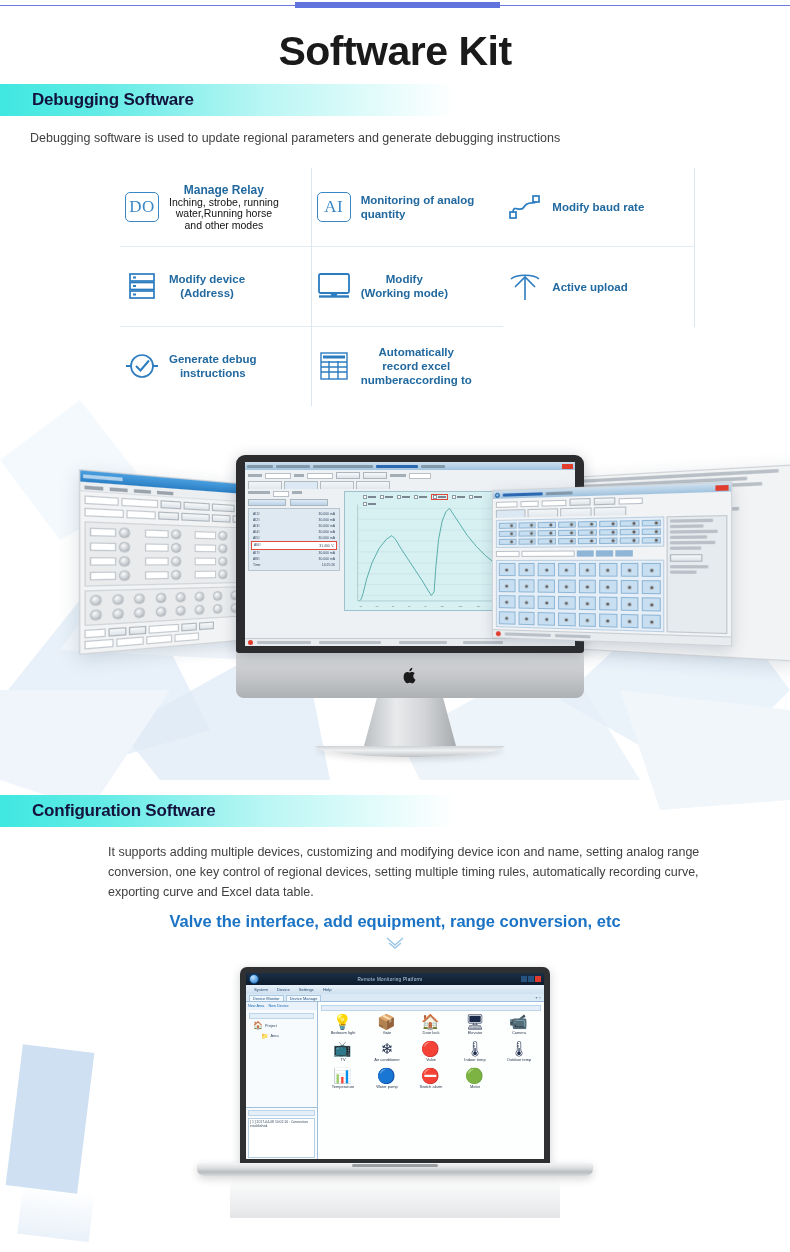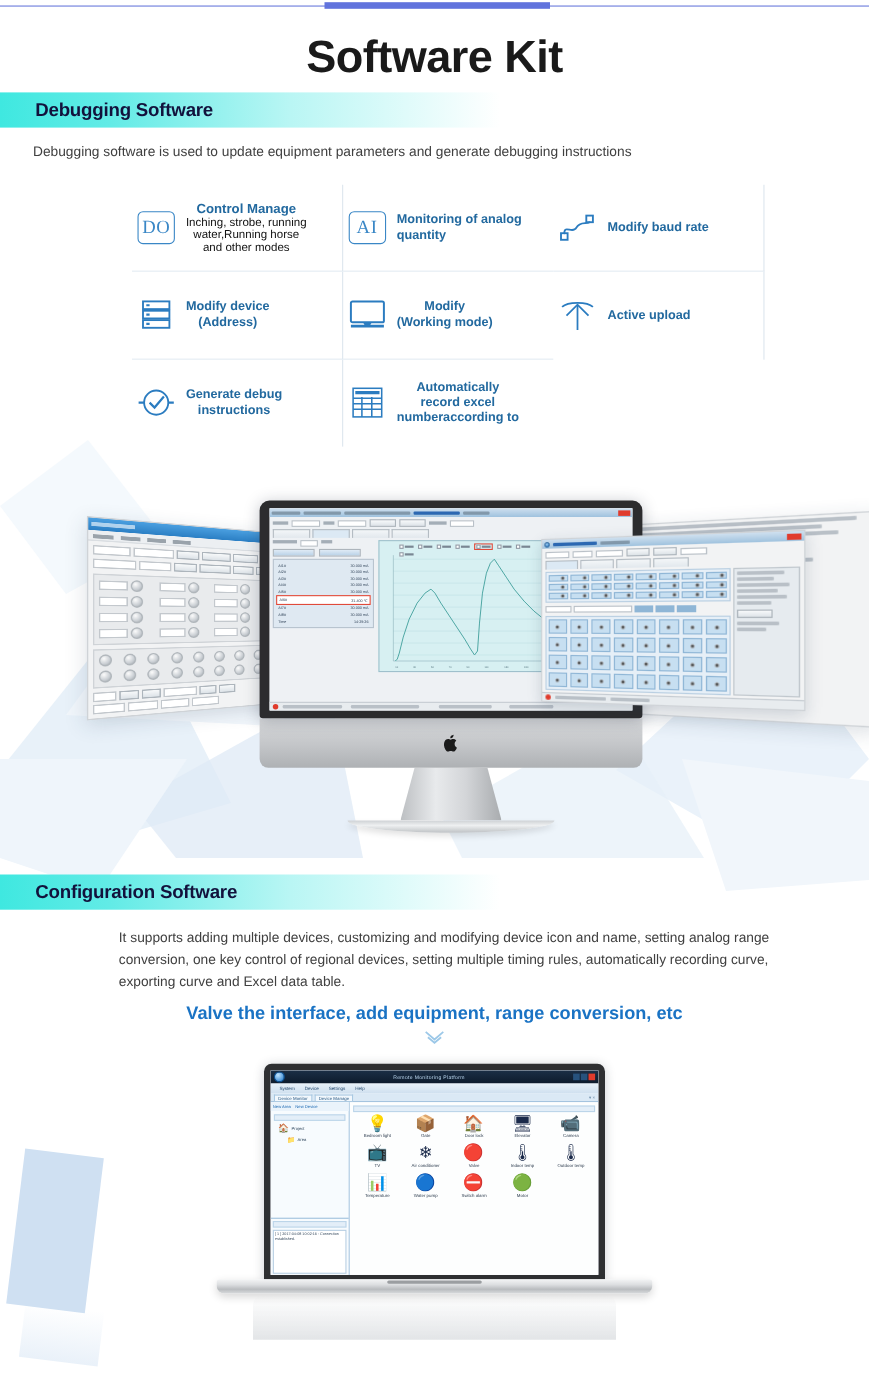--- a/index.html
+++ b/index.html
@@ -260,30 +260,30 @@
 </svg>
 
 <div class="toprule"></div>
 <div class="toprule-thick"></div>
 
 <div class="page-title">Software Kit</div>
 
 <div class="badge" id="badge-debug">
   <span>Debugging Software</span>
 </div>
-<div class="sec-desc" id="debug-desc">Debugging software is used to update equipment parameters and generate debugging instructions</div>
+<div class="sec-desc" id="debug-desc">Debugging software is used to update regional parameters and generate debugging instructions</div>
 
 <div class="grid">
 
   <div class="cell bl bb cell-relay">
     <span class="ficon">
       <span class="fbox">DO</span>
     </span>
     <span class="ftext">
-      <span class="t1">Control Manage</span>
+      <span class="t1">Manage Relay</span>
       <span class="sub">Inching, strobe, running<br>water,Running horse<br>and other modes</span>
     </span>
   </div>
 
 
   <div class="cell bb">
     <span class="ficon">
       <span class="fbox">AI</span>
     </span>
     <span class="ftext">Monitoring of analog quantity</span>

